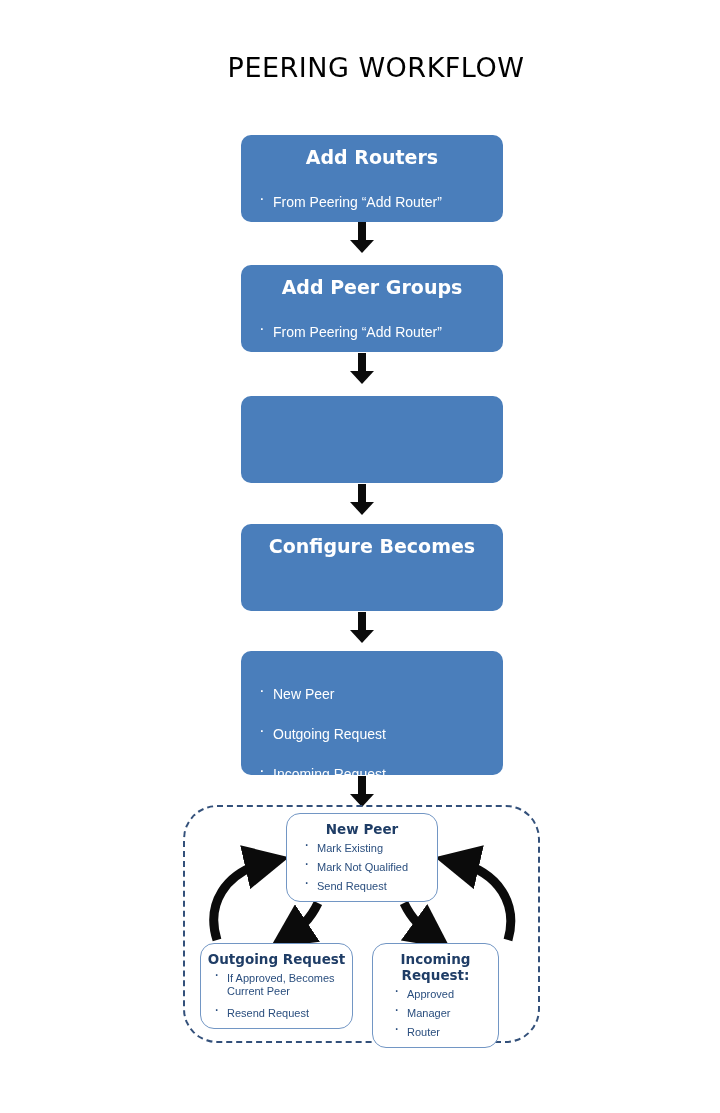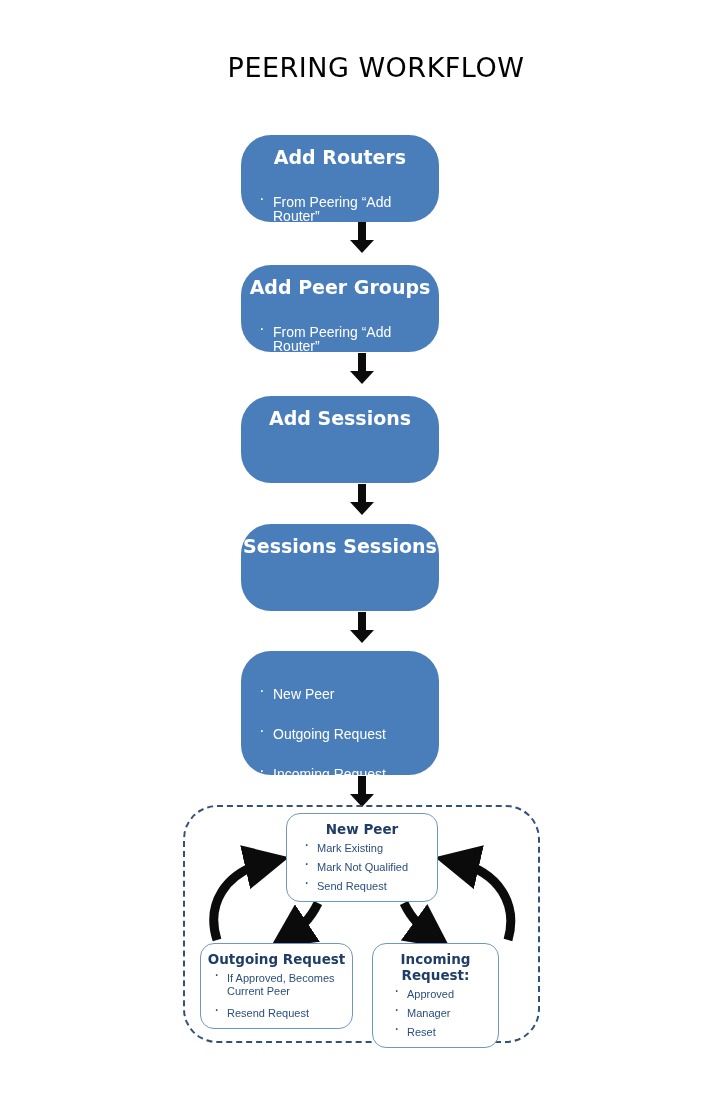--- a/index.html
+++ b/index.html
@@ -25,23 +25,23 @@
     font-weight: 400;
     letter-spacing: 0.5px;
     color: #000000;
     font-family: "DejaVu Sans", sans-serif;
   }
 
   
   .step-box {
     position: absolute;
     left: 241px;
-    width: 198px;
+    width: 262px;
     background: #4a7ebb;
-    border-radius: 30px;
+    border-radius: 10px;
     box-sizing: border-box;
     padding: 10px 0 10px 0;
     color: #ffffff;
   }
   .step-title {
     text-align: center;
     font-size: 19px;
     font-weight: bold;
     color: #ffffff;
     line-height: 1.15;
@@ -189,30 +189,29 @@
     <li>Peer Group Gadget</li>
   </ul>
 </div>
 
 <div class="down-arrow" id="arrow-2" style="top:353px;">
   <div class="stem" style="height:18px;"></div>
   <div class="head"></div>
 </div>
 
 <div class="step-box" id="step-3" style="top:396px; height:87px;">
-  <div class="step-title">Add Sessions</div>
 </div>
 
 <div class="down-arrow" id="arrow-3" style="top:484px;">
   <div class="stem" style="height:18px;"></div>
   <div class="head"></div>
 </div>
 
 <div class="step-box" id="step-4" style="top:524px; height:87px;">
-  <div class="step-title">Sessions Sessions</div>
+  <div class="step-title">Configure Becomes</div>
 </div>
 
 <div class="down-arrow" id="arrow-4" style="top:612px;">
   <div class="stem" style="height:18px;"></div>
   <div class="head"></div>
 </div>
 
 <div class="step-box" id="step-5" style="top:651px; height:124px;">
   <ul class="bullets">
     <li>New Peer</li>
@@ -259,15 +258,15 @@
     <li style="margin-bottom:9px;">If Approved, Becomes Current Peer</li>
     <li>Resend Request</li>
   </ul>
 </div>
 
 <div class="sub-box" id="incoming-box">
   <div class="sub-title">Incoming Request:</div>
   <ul class="sub-bullets">
     <li>Approved</li>
     <li>Manager</li>
-    <li>Reset</li>
+    <li>Router</li>
   </ul>
 </div>
 
 </body></html>

